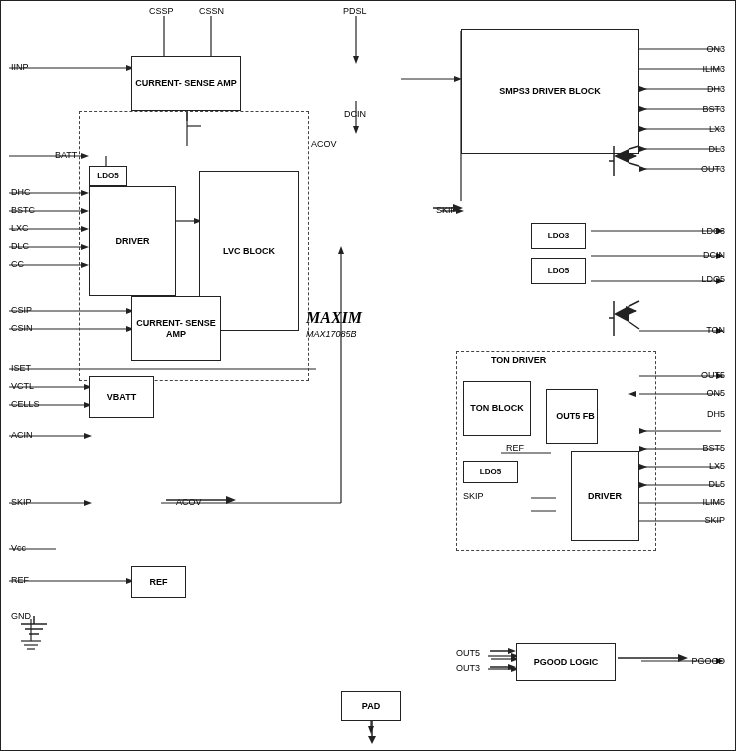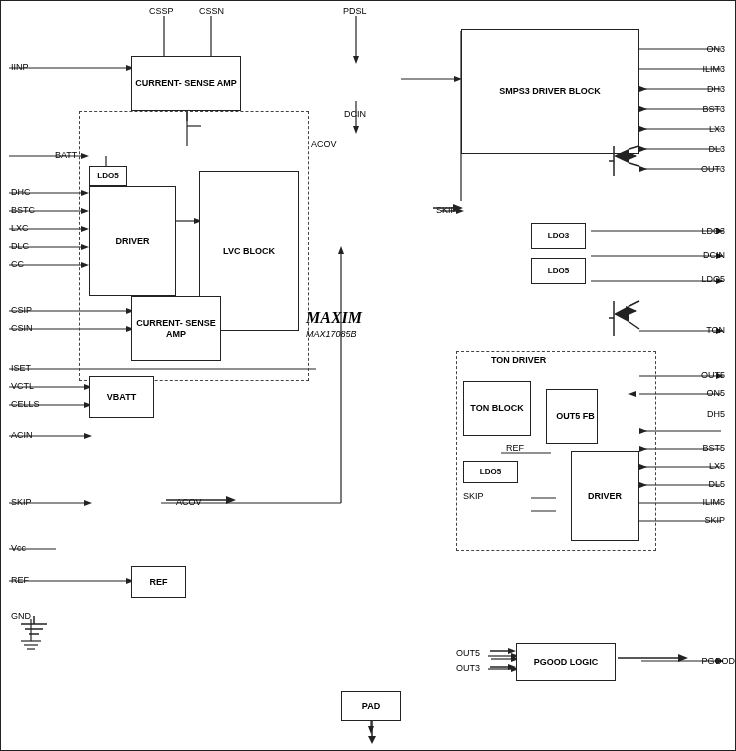--- a/index.html
+++ b/index.html
@@ -430,21 +430,21 @@
   <div class="label" style="left:455px;top:647px;">OUT5</div>
   <div class="label" style="left:455px;top:662px;">OUT3</div>
 
   <svg style="position:absolute;left:454px;top:640px;width:65px;height:38px;" xmlns="http://www.w3.org/2000/svg">
     <line x1="35" y1="10" x2="58" y2="10" stroke="#222" stroke-width="1.5"></line>
     <polygon points="53,7 61,10 53,13" fill="#222"></polygon>
     <line x1="35" y1="26" x2="58" y2="26" stroke="#222" stroke-width="1.5"></line>
     <polygon points="53,23 61,26 53,29" fill="#222"></polygon>
   </svg>
 
-  <div class="label" style="right:0;top:655px;">PGOOD</div>
+  <div class="label" style="right:10px;top:655px;">PGOOD</div>
 
   <svg style="position:absolute;left:617px;top:648px;width:80px;height:18px;" xmlns="http://www.w3.org/2000/svg">
     <line x1="0" y1="9" x2="65" y2="9" stroke="#222" stroke-width="1.5"></line>
     <polygon points="60,5 70,9 60,13" fill="#222"></polygon>
   </svg>
 
   <div class="block" style="left:340px;top:690px;width:60px;height:30px;font-size:9px;">PAD</div>
 
   <svg style="position:absolute;left:362px;top:720px;width:18px;height:25px;" xmlns="http://www.w3.org/2000/svg">
     <line x1="9" y1="0" x2="9" y2="18" stroke="#222" stroke-width="1.5"></line>

